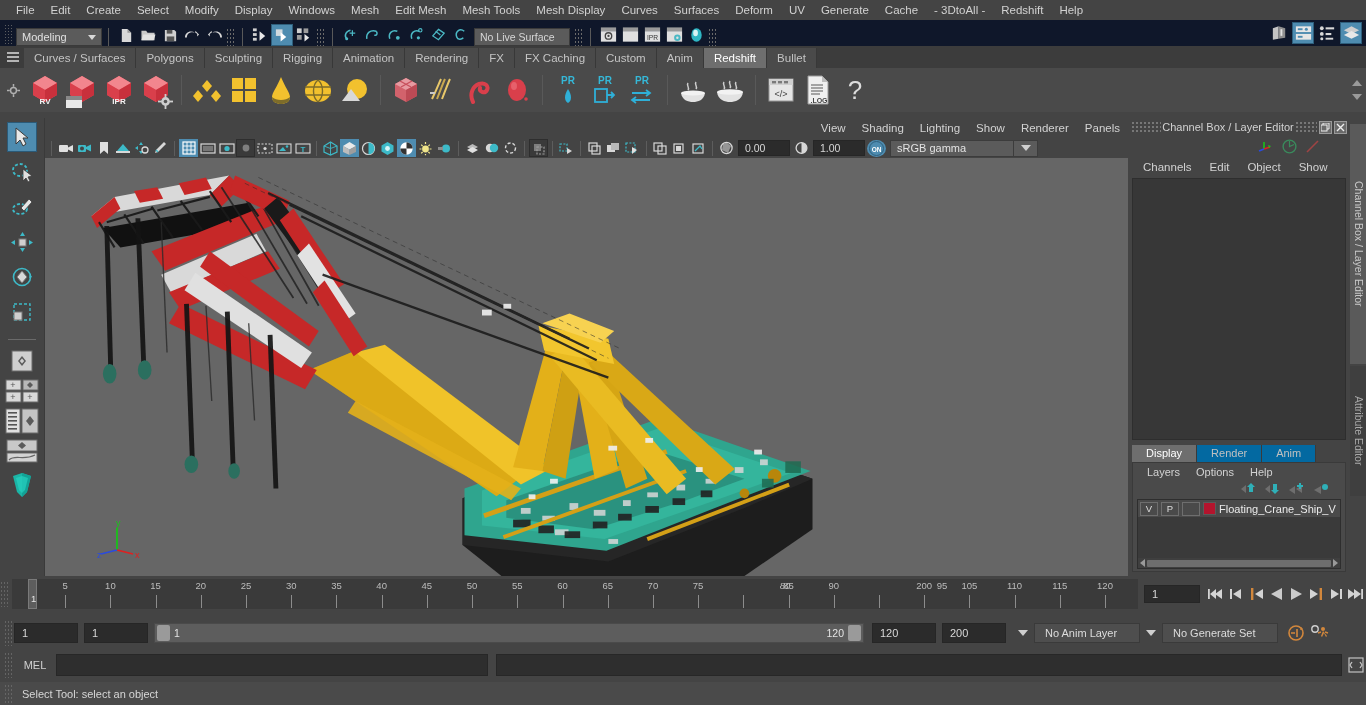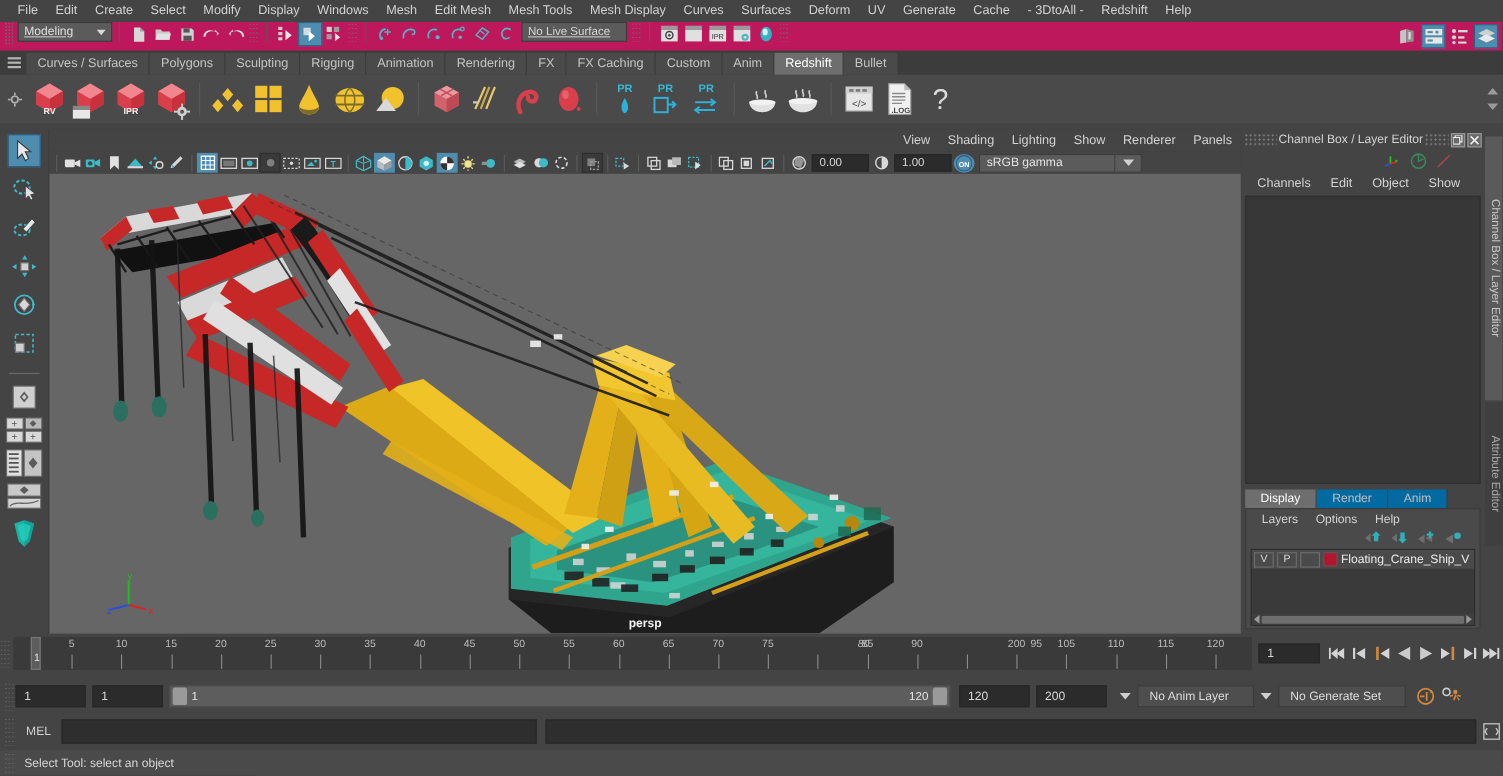--- a/index.html
+++ b/index.html
@@ -11,21 +11,21 @@
     color:#c8c8c8;
     -webkit-font-smoothing:antialiased;
   }
   .app { position:relative; width:1366px; height:705px; background:#444; }
 
   
   .menubar { height:20px; background:#444444; display:flex; align-items:flex-end; padding-left:8px; }
   .menubar .mi { padding:0 8px; height:20px; line-height:20px; font-size:11.5px; color:#d2d2d2; white-space:nowrap; cursor:default; }
 
   
-  .statusline { height:26px; background:#be185d; display:flex; align-items:flex-start; padding-left:4px; position:relative;text-decoration:underline; }
+  .statusline { height:26px; background:#0f172a; display:flex; align-items:flex-end; padding-left:4px; position:relative; }
   .grip { width:8px; height:22px; background-image:radial-gradient(#6e6e6e 32%, transparent 33%); background-size:3px 3px; opacity:.8; flex:0 0 8px; }
   .gripv { width:10px; height:100%; background-image:radial-gradient(#6e6e6e 32%, transparent 33%); background-size:3px 4px; opacity:.75; }
   .mode-select {
     width:86px; height:18px; background:#5b5b5b; border:1px solid #3a3a3a;
     display:flex; align-items:center; justify-content:space-between; padding:0 2px 0 5px;
     font-size:11px; color:#e0e0e0; margin-left:4px; cursor:pointer;
   }
   .mode-select .arrow { width:0;height:0;border-left:4px solid transparent;border-right:4px solid transparent;border-top:5px solid #d8d8d8; margin-right:3px;}
   .sep { width:1px; height:18px; background:#595959; margin:0 6px; flex:0 0 1px; }
   .sepd { width:9px; height:18px; margin:0 1px; background-image:radial-gradient(#6a6a6a 32%, transparent 33%); background-size:3px 4px; flex:0 0 9px;}
@@ -1070,21 +1070,20 @@
         <div class="axis-gizmo">
           <svg width="50" height="45" viewBox="0 0 50 45">
             <line x1="20" y1="34" x2="20" y2="12" stroke="#19c219" stroke-width="1.8"></line>
             <line x1="20" y1="34" x2="36" y2="38" stroke="#e02020" stroke-width="1.8"></line>
             <line x1="20" y1="34" x2="4" y2="38" stroke="#2a4be0" stroke-width="1.8"></line>
             <text x="19" y="10" font-size="9" fill="#19c219" font-family="Liberation Sans">y</text>
             <text x="38" y="42" font-size="9" fill="#e02020" font-family="Liberation Sans">x</text>
             <text x="0" y="42" font-size="9" fill="#2a4be0" font-family="Liberation Sans">z</text>
           </svg>
         </div>
-        <div class="persp-label">persp</div>
       </div>
     </div>
 
     <div class="rpanel">
       <div class="rp-title">
         <div class="dots"></div>
         <div style="flex:1;text-align:center;">Channel Box / Layer Editor</div>
         <div class="dots" style="width:22px;"></div>
         <div class="rp-btn">
           <svg width="9" height="9" viewBox="0 0 9 9">

